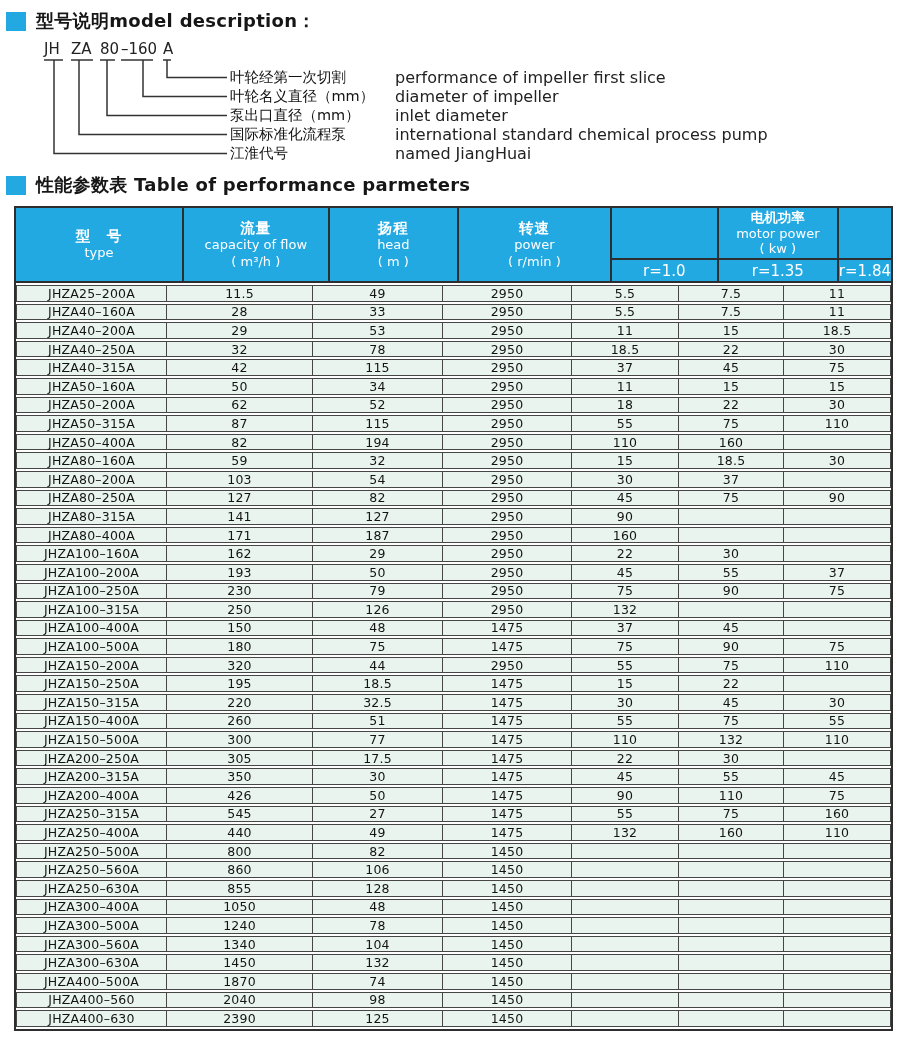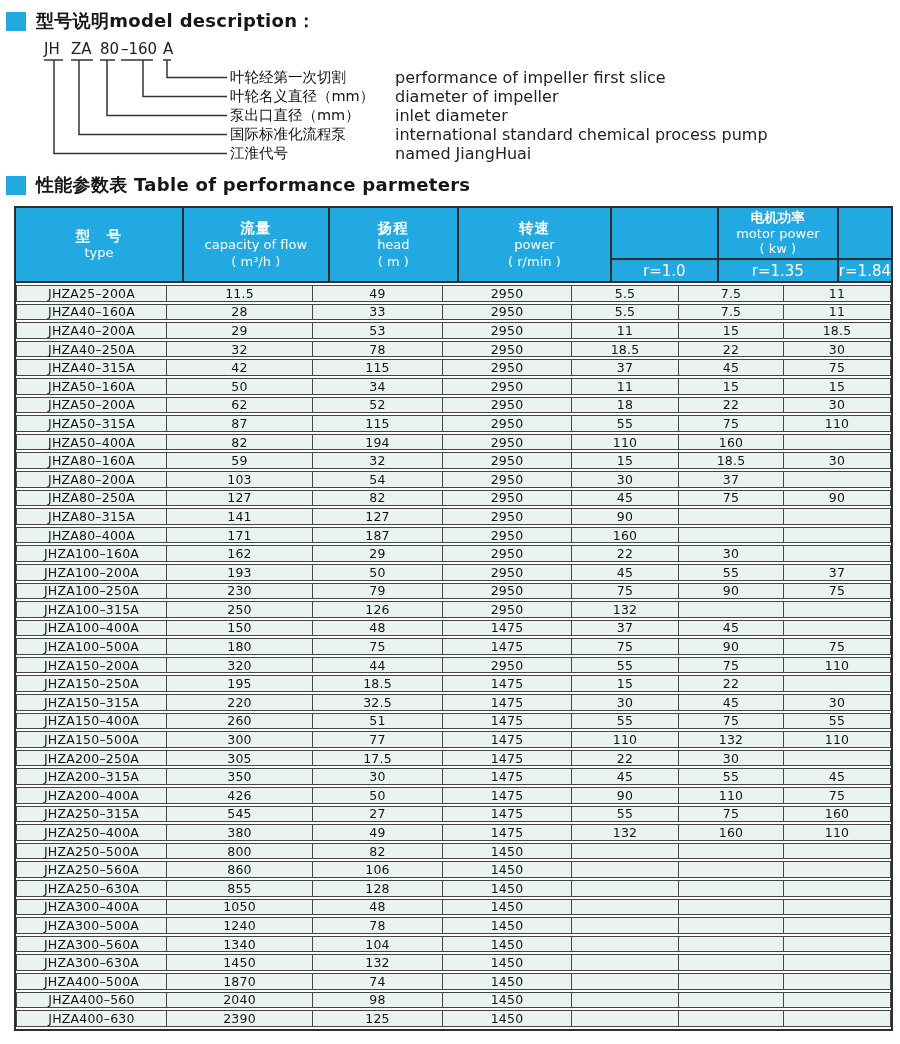--- a/index.html
+++ b/index.html
@@ -444,21 +444,21 @@
     <div class="tc c1">545</div>
     <div class="tc c2">27</div>
     <div class="tc c3">1475</div>
     <div class="tc c4">55</div>
     <div class="tc c5">75</div>
     <div class="tc c6">160</div>
   </div>
 
   <div class="t-row">
     <div class="tc c0">JHZA250–400A</div>
-    <div class="tc c1">380</div>
+    <div class="tc c1">440</div>
     <div class="tc c2">49</div>
     <div class="tc c3">1475</div>
     <div class="tc c4">132</div>
     <div class="tc c5">160</div>
     <div class="tc c6">110</div>
   </div>
 
   <div class="t-row">
     <div class="tc c0">JHZA250–500A</div>
     <div class="tc c1">800</div>

